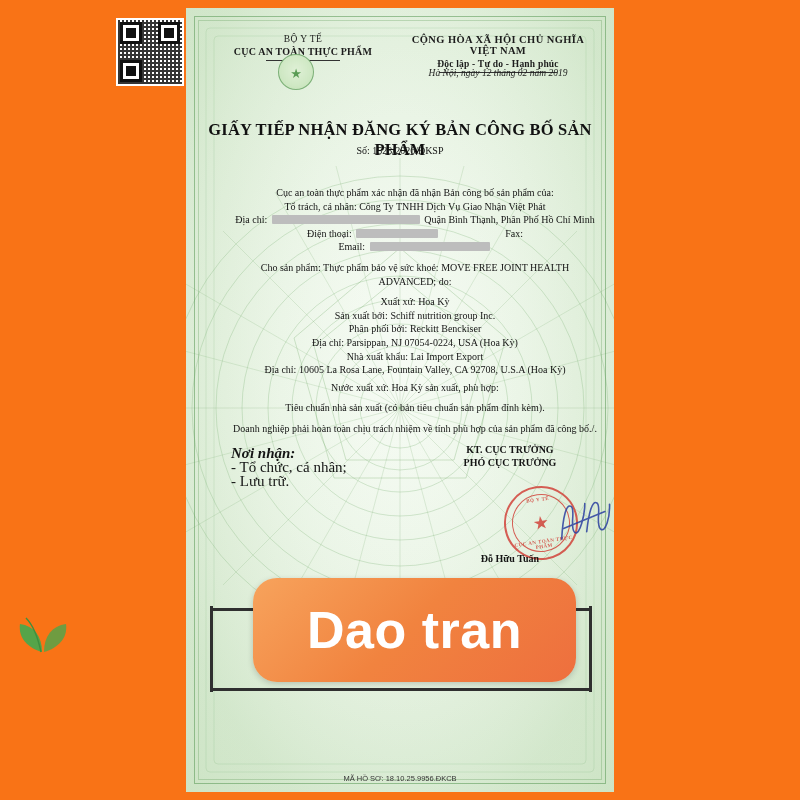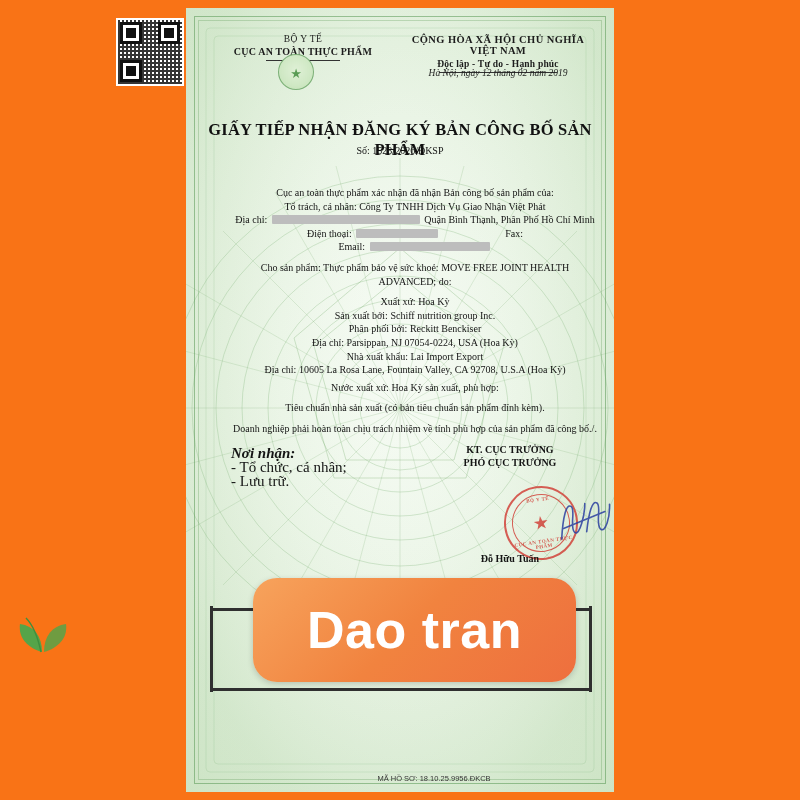--- a/index.html
+++ b/index.html
@@ -307,21 +307,20 @@
 
   
   #footer-code {
     position: absolute;
     left: 0; top: 766px;
     width: 428px;
     text-align: center;
     font-size: 7.5px;
     color: #333;
     font-family: "Liberation Sans", sans-serif;
-    padding-left: 34px;
   }
 </style>
 </head>
 <body>
 
 <div id="page">
 
   <div id="certificate">
 
     <div class="ray-wrap">

